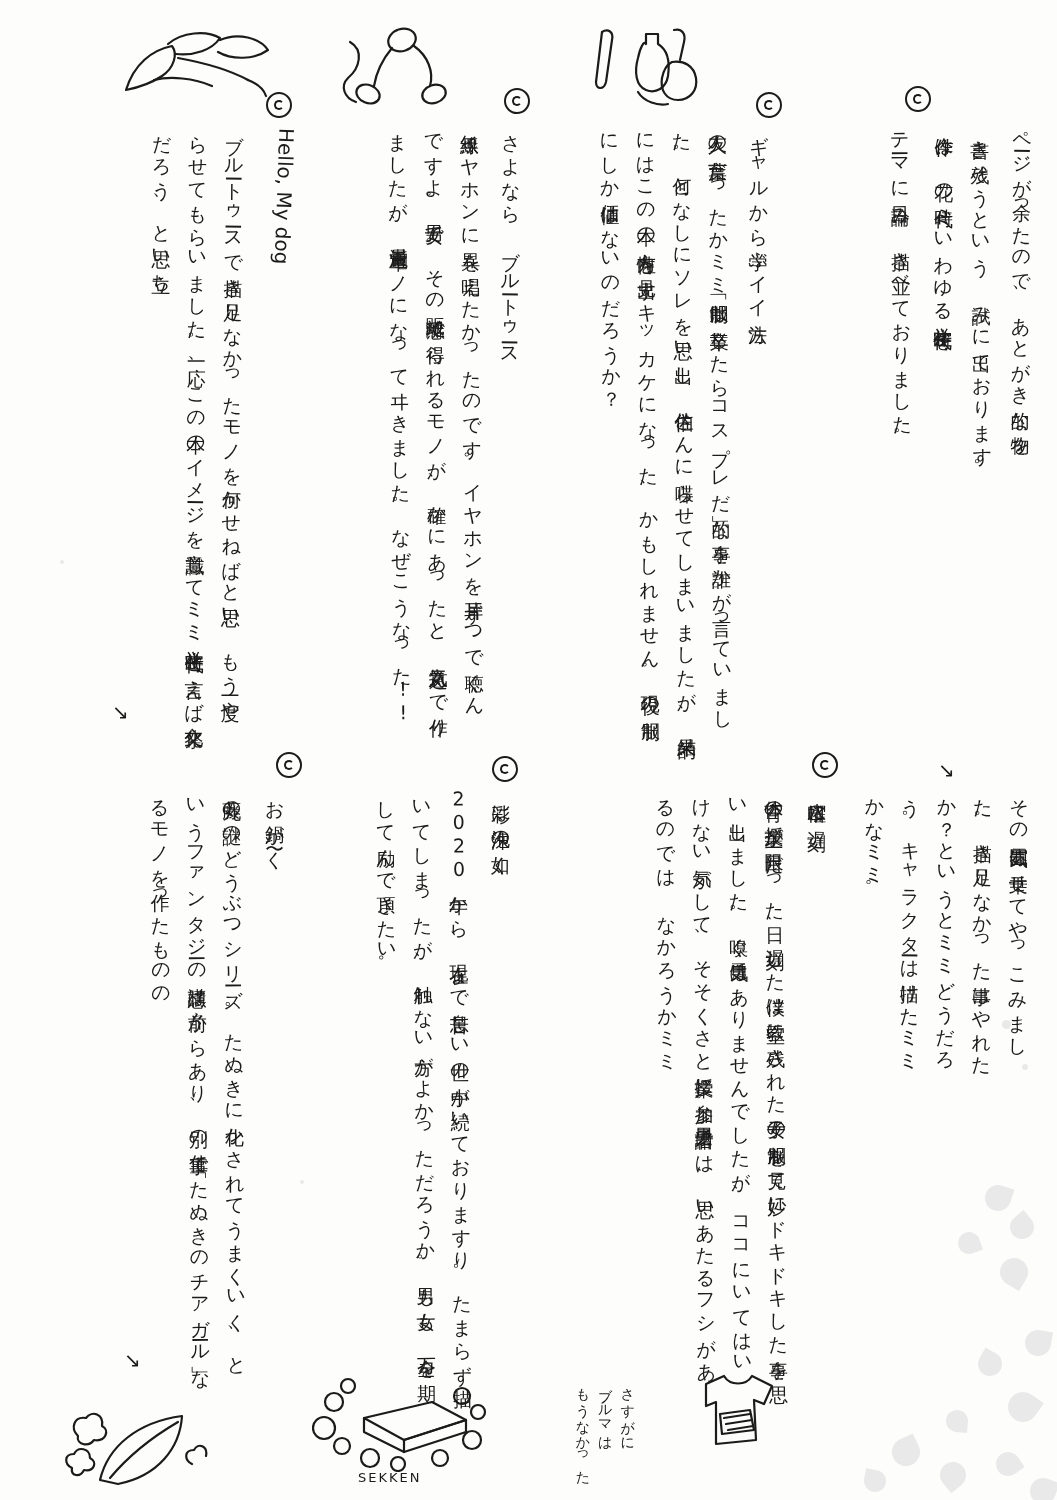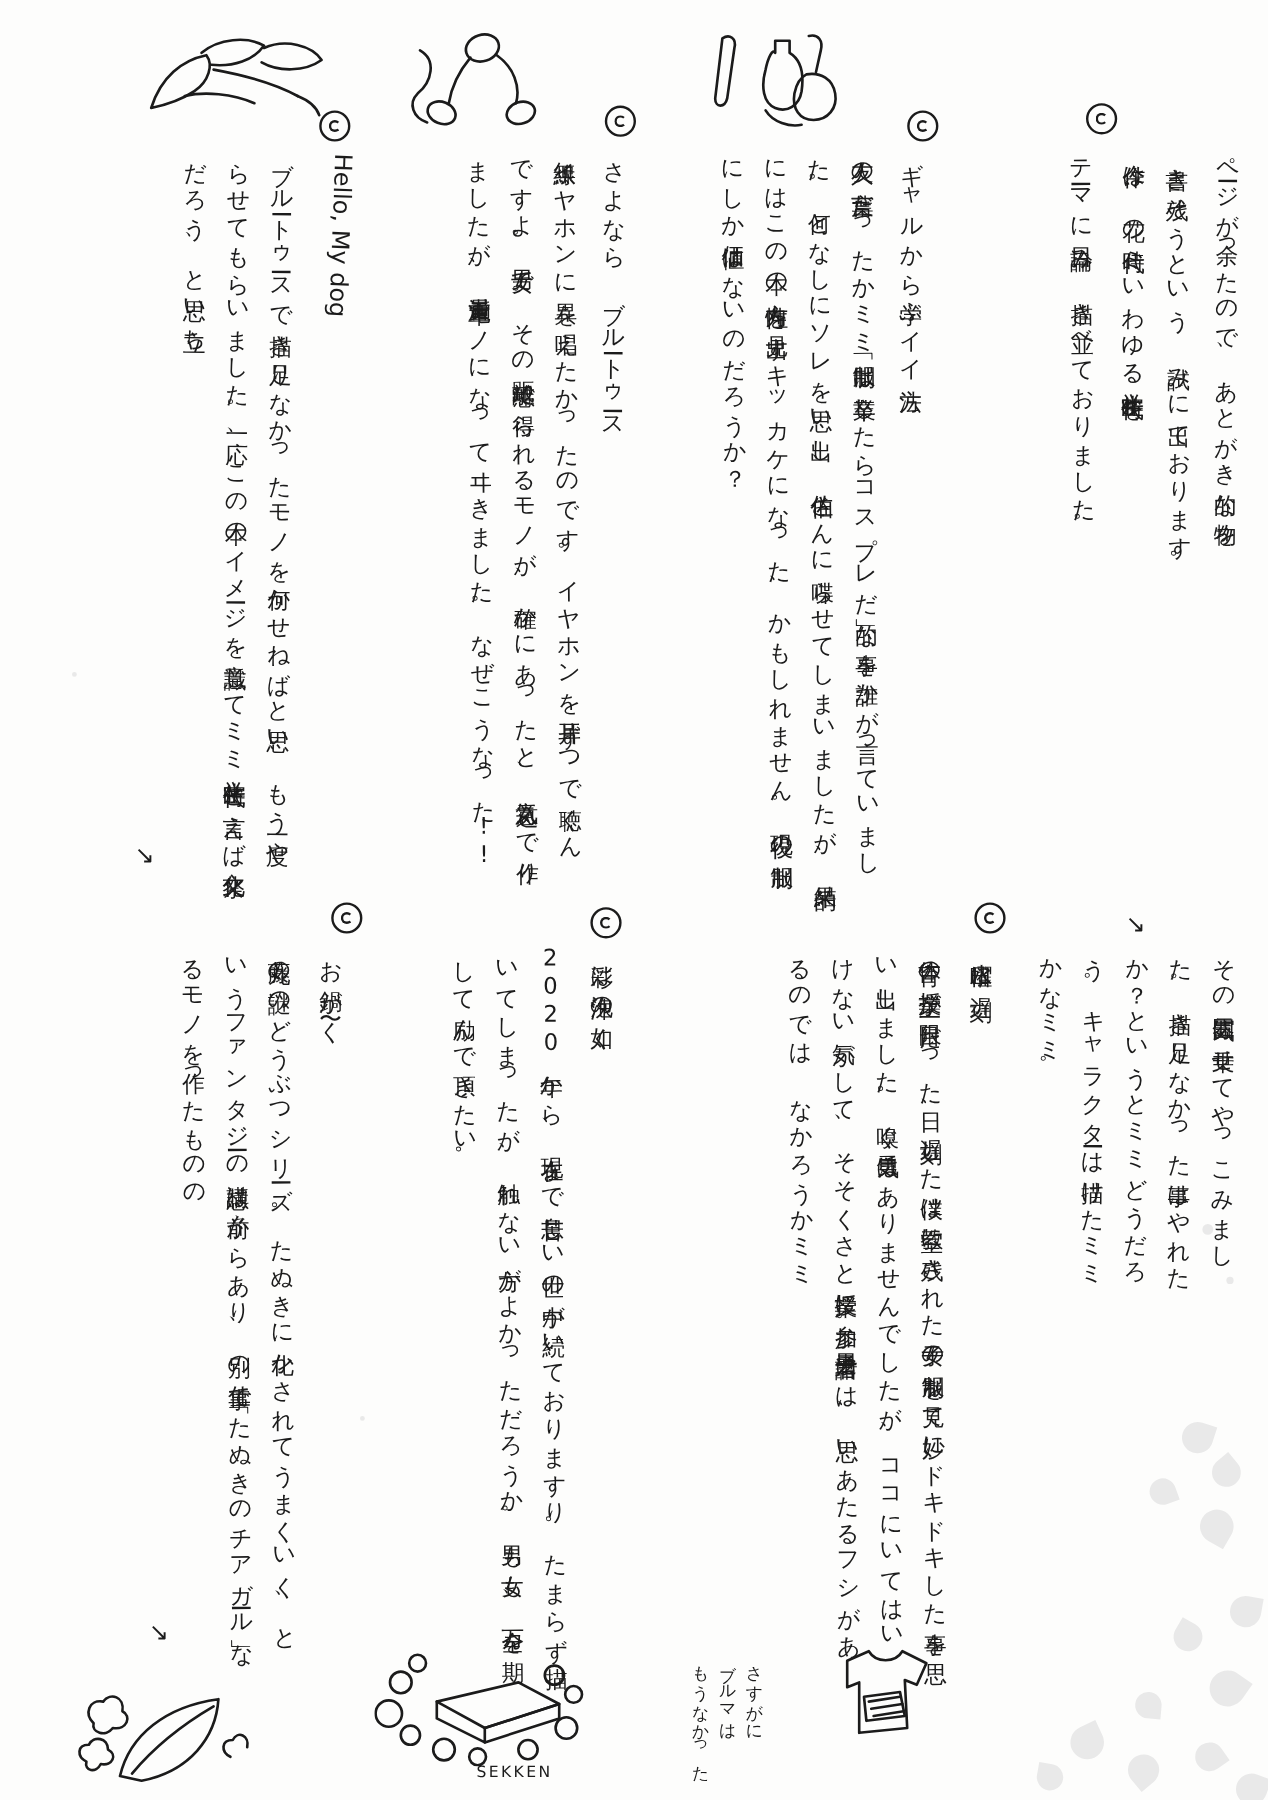--- a/index.html
+++ b/index.html
@@ -209,21 +209,21 @@
         <circle cx="30" cy="74" r="8"></circle>
         <circle cx="58" cy="86" r="9"></circle>
         <circle cx="86" cy="92" r="7"></circle>
         <circle cx="150" cy="24" r="8"></circle>
         <circle cx="166" cy="40" r="7"></circle>
         <circle cx="160" cy="68" r="9"></circle>
         <circle cx="128" cy="86" r="8"></circle>
       </g>
     </svg>
   </div>
-  <div class="caption-h" style="left:358px; top:1470px;margin-left:39px;">SEKKEN</div>
+  <div class="caption-h" style="left:358px; top:1470px;">SEKKEN</div>
 
   <div class="doodle" style="left:48px; top:1398px;">
     <svg width="160" height="96" viewBox="0 0 160 96">
       <g fill="none" stroke="#1b1b1b" stroke-width="2.2" stroke-linecap="round" stroke-linejoin="round">
         <path d="M52 82 C60 48 90 24 134 18 C132 50 110 78 70 86 Z"></path>
         <path d="M62 80 C82 56 106 38 130 24"></path>
         <path d="M30 38 C22 30 26 18 38 20 C44 12 56 16 54 28 C62 32 58 44 46 42 C40 50 28 46 30 38Z"></path>
         <path d="M24 70 C16 66 16 56 26 56 C30 48 42 50 42 60 C50 64 46 74 36 72 C32 80 22 78 24 70Z"></path>
         <path d="M144 66 C136 62 136 52 146 52 C150 44 160 48 158 58"></path>
       </g>

